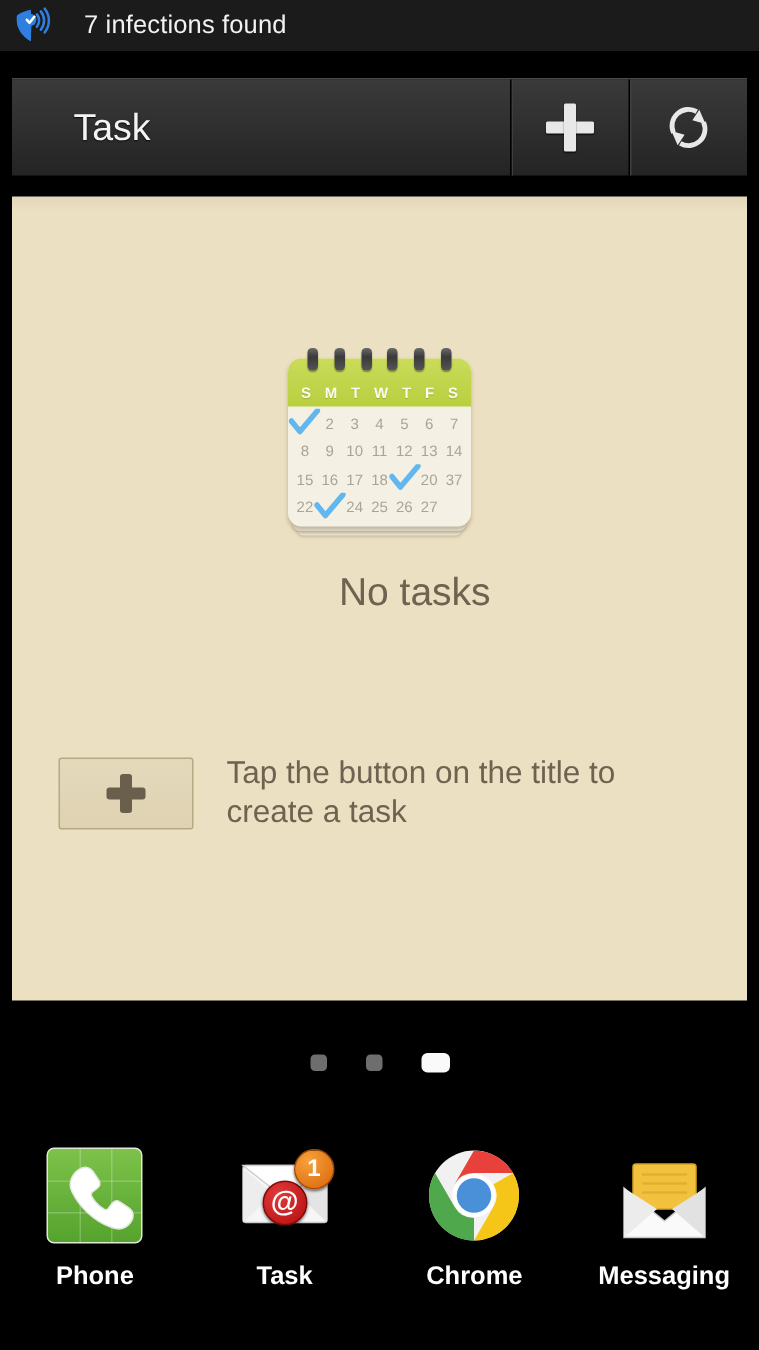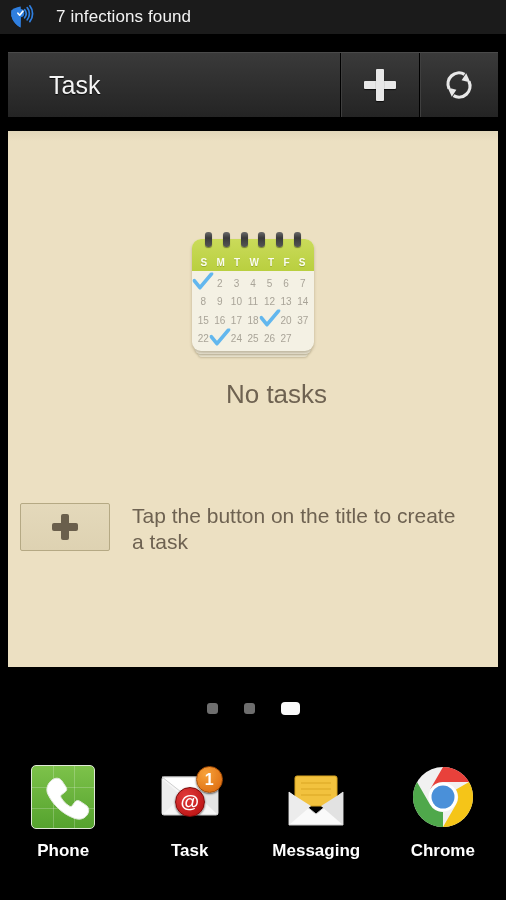--- a/index.html
+++ b/index.html
@@ -87,22 +87,22 @@
   .cal-grid .d { color:#a9a498; font-size:10px; }
   .cal-grid .chk { position:relative; width:100%; height:100%; }
 
   #no-tasks {
     position:absolute; left:0; right:0; top:248px; text-align:center;
     color:#6e6251; font-size:26px;margin-left:47px;
   }
 
   
   #hint-row {
-    position:absolute; left:12px; top:372px; right:26px;
-    display:flex; align-items:flex-start;
+    position:absolute; left:31px; top:372px; right:26px;
+    display:flex; align-items:center;
   }
   #hint-btn {
     width:90px; height:48px; flex:0 0 auto;
     background:linear-gradient(180deg,#e4d9bb 0%,#ded2b2 100%);
     border:1px solid #b5a984; border-radius:2px;
     display:flex; align-items:center; justify-content:center;
   }
   .plus-sm { position:relative; width:26px; height:26px; }
   .plus-sm:before, .plus-sm:after { content:""; position:absolute; background:#6a5f4c; border-radius:2px; }
   .plus-sm:before { left:0; top:9px; width:26px; height:8px; }
@@ -299,44 +299,44 @@
           <path d="M57 39 L37 20 L57 3 Z" fill="#e4e4e4"></path>
         </svg>
         <span class="badge-at">@</span>
         <span class="badge-n">1</span>
       </div>
       <div class="dock-label">Task</div>
     </div>
 
     <div class="dock-item">
       <div class="dock-ico">
+        <svg viewBox="0 0 64 64" width="64" height="64" style="position:absolute;left:3px;top:3px;">
+          <circle cx="32" cy="32" r="30" fill="#f1f1f1"></circle>
+          <path d="M32 2 A30 30 0 0 1 58 17 L32 17 A15 15 0 0 0 19 24.5 Z" fill="#e8413b"></path>
+          <path d="M58 17 A30 30 0 0 1 32 62 L45 39.5 A15 15 0 0 0 45 24.5 Z" fill="#f5c518"></path>
+          <path d="M32 62 A30 30 0 0 1 6 17 L19 39.5 A15 15 0 0 0 32 47 Z" fill="#4fa84b"></path>
+          <circle cx="32" cy="32" r="14.5" fill="#ffffff"></circle>
+          <circle cx="32" cy="32" r="11.5" fill="#4a90d9"></circle>
+        </svg>
+      </div>
+      <div class="dock-label">Chrome</div>
+    </div>
+
+    <div class="dock-item">
+      <div class="dock-ico">
         <svg viewBox="0 0 64 64" width="64" height="64" style="position:absolute;left:3px;top:8px;">
           <rect x="11" y="6" width="42" height="30" rx="2" fill="#f2c23e" stroke="#d7a320" stroke-width="1"></rect>
           <g stroke="#e3b02e" stroke-width="1.6">
             <line x1="17" y1="13" x2="47" y2="13"></line>
             <line x1="17" y1="19" x2="47" y2="19"></line>
             <line x1="17" y1="25" x2="47" y2="25"></line>
           </g>
           <path d="M5 22 L32 44 L59 22 L59 55 L5 55 Z" fill="#fafafa" stroke="#c9c9c9" stroke-width="1"></path>
           <path d="M5 55 L27 36 L5 22 Z" fill="#ececec"></path>
           <path d="M59 55 L37 36 L59 22 Z" fill="#e2e2e2"></path>
         </svg>
       </div>
       <div class="dock-label">Messaging</div>
     </div>
 
-    <div class="dock-item">
-      <div class="dock-ico">
-        <svg viewBox="0 0 64 64" width="64" height="64" style="position:absolute;left:3px;top:3px;">
-          <circle cx="32" cy="32" r="30" fill="#f1f1f1"></circle>
-          <path d="M32 2 A30 30 0 0 1 58 17 L32 17 A15 15 0 0 0 19 24.5 Z" fill="#e8413b"></path>
-          <path d="M58 17 A30 30 0 0 1 32 62 L45 39.5 A15 15 0 0 0 45 24.5 Z" fill="#f5c518"></path>
-          <path d="M32 62 A30 30 0 0 1 6 17 L19 39.5 A15 15 0 0 0 32 47 Z" fill="#4fa84b"></path>
-          <circle cx="32" cy="32" r="14.5" fill="#ffffff"></circle>
-          <circle cx="32" cy="32" r="11.5" fill="#4a90d9"></circle>
-        </svg>
-      </div>
-      <div class="dock-label">Chrome</div>
-    </div>
-
 
   </div>
 </div>
 
 </body></html>

